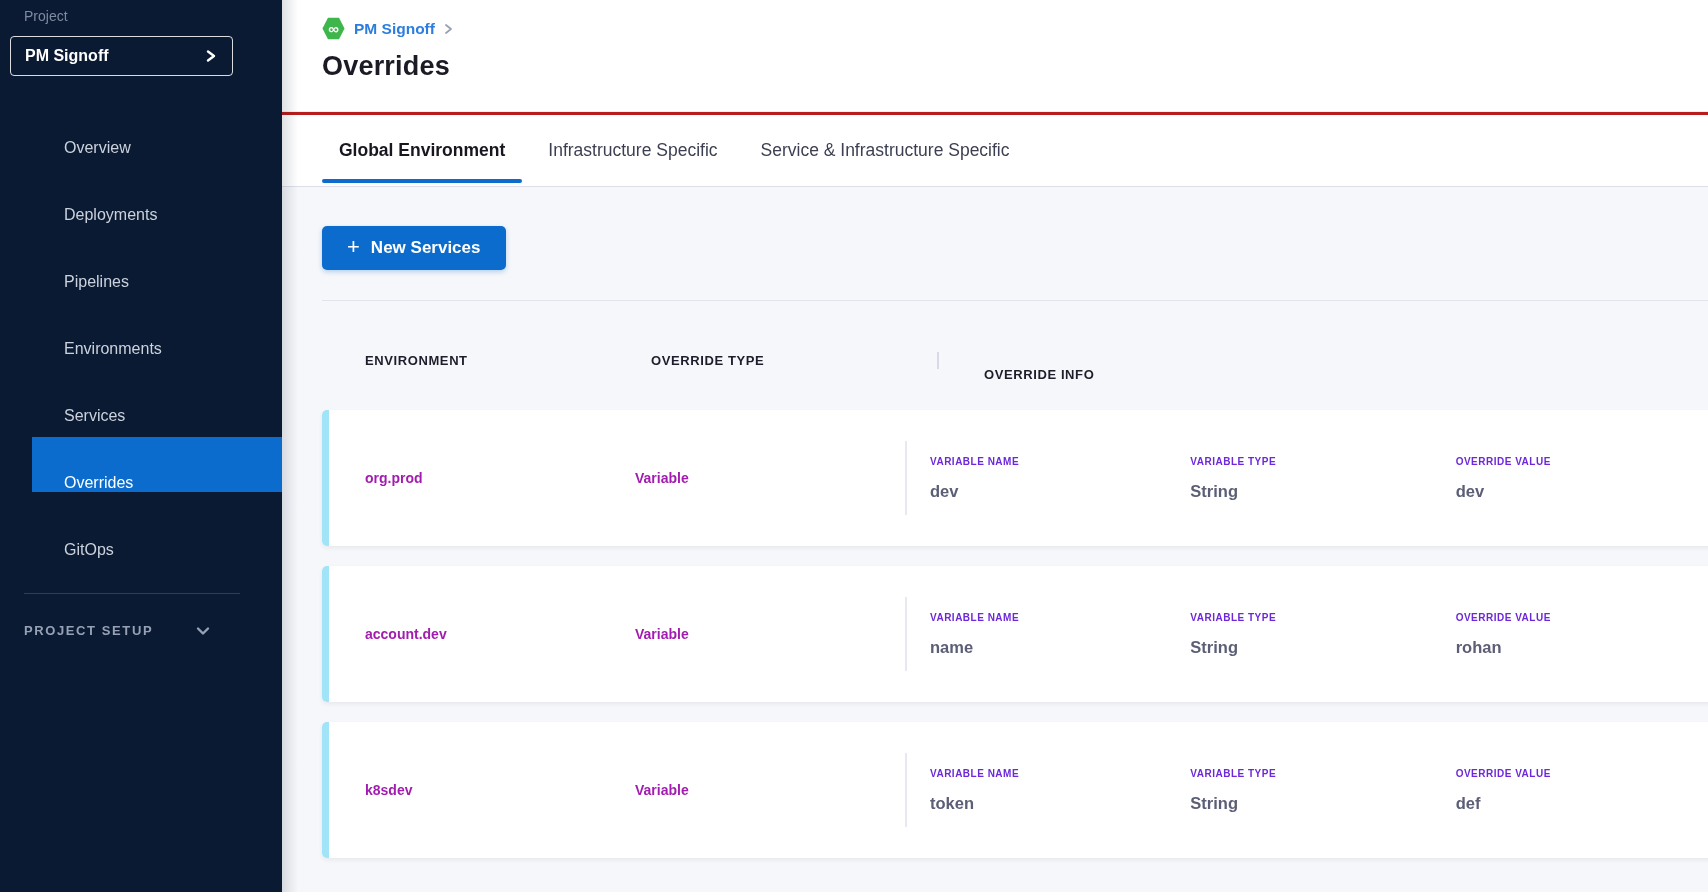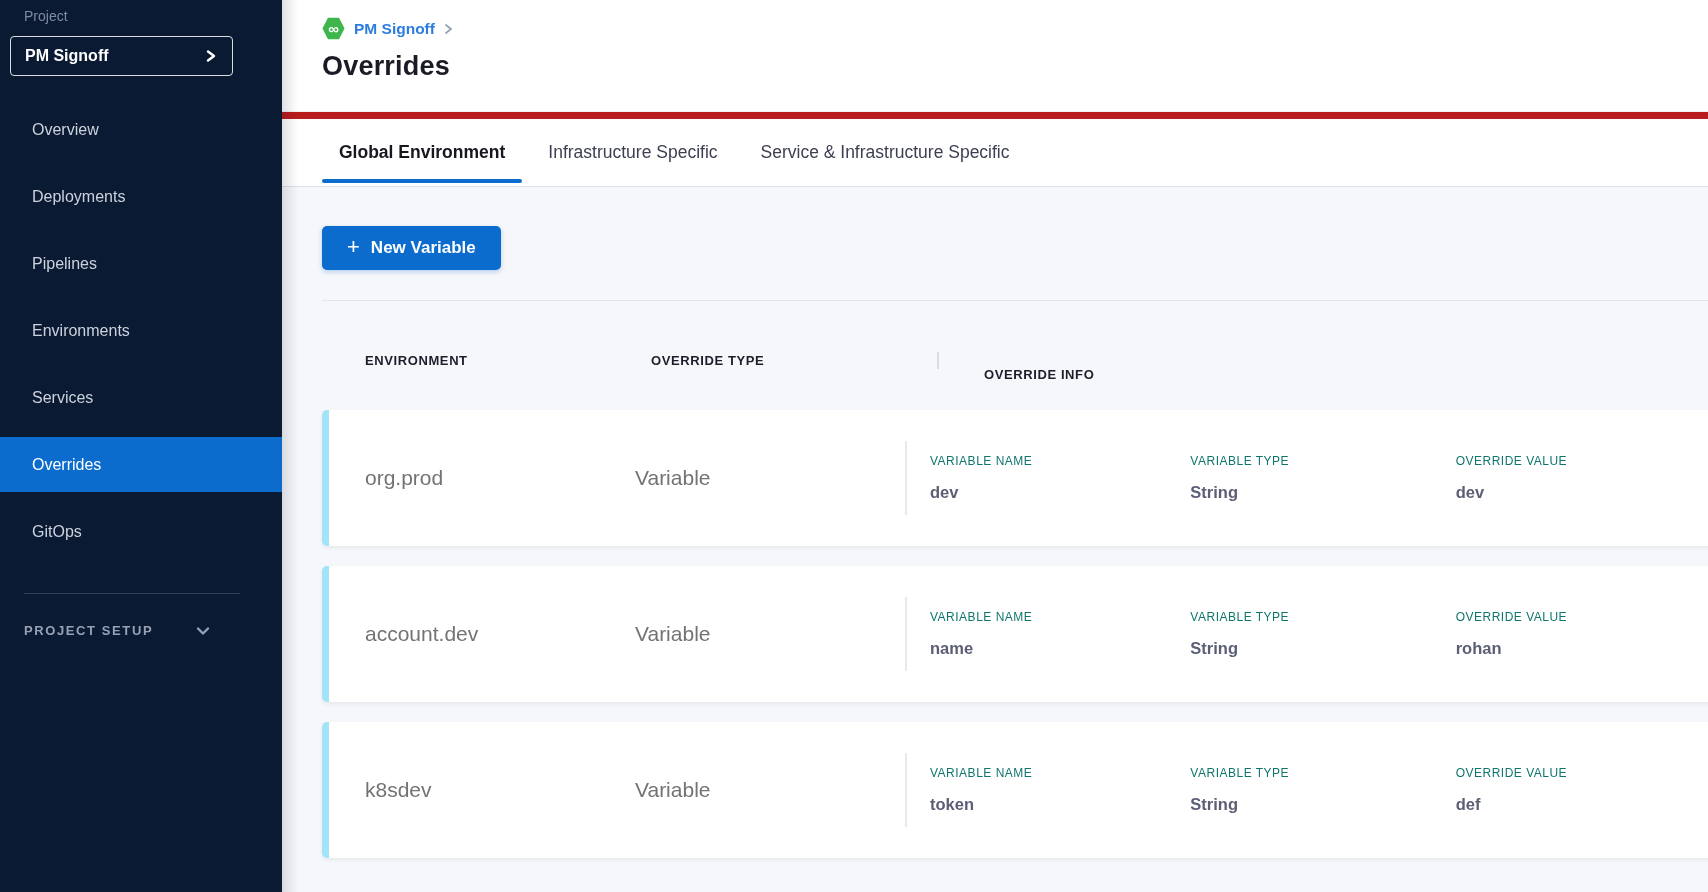--- a/index.html
+++ b/index.html
@@ -20,23 +20,24 @@
   .proj-label { color:#7e8aa0; font-size:14px; padding:8px 0 12px 24px; }
   .proj-select {
     margin:0 49px 0 10px; height:40px;
     border:1.5px solid rgba(255,255,255,0.85); border-radius:4px;
     display:flex; align-items:center; justify-content:space-between;
     padding:0 15px 0 14px; color:#ffffff; font-weight:700; font-size:16px;
     cursor:pointer;
   }
   .nav { margin-top:26px; }
   .nav-item {
-    height:55px; margin-bottom:12px; display:flex; align-items:center;
+    height:55px; margin-bottom:12px; display:flex; align-items:flex-end;
     padding-left:32px; font-size:16px; color:#ccd2dd; cursor:pointer;
     white-space:nowrap;
+    margin-left:32px;
   }
   .nav-item.active { background:#0b6ccd; color:#ffffff; }
   .sb-divider { height:1px; background:rgba(255,255,255,0.16); margin:34px 42px 0 24px; }
   .proj-setup {
     margin-top:29px; padding-left:24px; display:flex; align-items:center; gap:43px;
     font-size:13px; font-weight:700; letter-spacing:1.6px; color:#97a1b5; cursor:pointer;
   }
 
   
   .main { flex:1 1 auto; min-width:0; display:flex; flex-direction:column; position:relative; background:#f6f7fa; }
@@ -56,21 +57,21 @@
     background:#3fb64b; color:#fff;
     clip-path:polygon(26% 3%, 74% 3%, 98% 50%, 74% 97%, 26% 97%, 2% 50%);
     display:flex; align-items:center; justify-content:center;
     font-size:15px; font-weight:700; line-height:1;
   }
   .crumb-link { color:#2b7de0; font-size:15.5px; font-weight:600; text-decoration:none; cursor:pointer; }
   .page-title { margin:11px 0 0; font-size:27px; font-weight:700; color:#1b1b26; letter-spacing:0.2px; }
 
   .tabbar {
     background:#ffffff; height:75px; flex:0 0 75px;
-    border-top:7px solid #b91c1c; border-bottom:1px solid #dcdfe9;
+    border-top:3px solid #b91c1c; border-bottom:1px solid #dcdfe9;
     display:flex; align-items:stretch; gap:9px; padding-left:40px;
   }
   .tab {
     display:flex; align-items:center; padding:0 17px; position:relative;
     font-size:17.5px; color:#3c3f51; cursor:pointer; white-space:nowrap;
   }
   .tab.active { color:#17171f; font-weight:700; }
   .tab.active::after {
     content:""; position:absolute; left:0; right:0; bottom:3px; height:4px;
     border-radius:2px; background:#0b6ccd;
@@ -104,26 +105,26 @@
     background:#ffffff; border-radius:5px;
     box-shadow:0 2px 4px rgba(33,38,59,0.07);
     cursor:pointer;
   }
   .card.first { margin-top:28px; }
   .accent {
     position:absolute; left:0; top:0; bottom:0; width:7px;
     background:#a1e3f7; border-radius:5px 0 0 5px;
   }
   .card .grid-inner { height:100%; }
-  .cell-main { font-size:21px; color:#737373; }
+  .cell-main { font-size:14px; color:#a21caf;font-weight:bold; }
   .vsep { width:2px; height:74px; background:#e8e9f0; }
   .info { display:flex; padding-left:23px; }
   .info-col { width:265px; display:flex; flex-direction:column; gap:15px; }
   .info-col:nth-child(2) { width:270px; }
-  .ilabel { font-size:12px; font-weight:400; color:#0f766e; letter-spacing:0.5px; }
+  .ilabel { font-size:10px; font-weight:700; color:#6d28d9; letter-spacing:0.5px; }
   .ival { font-size:16.5px; color:#5b5e75;font-weight:bold; }
 
   .chev { display:block; }
 </style>
 </head>
 <body>
 
 <div class="app">
 
   <aside class="sidebar">
@@ -198,21 +199,21 @@
         </div>
       <div class="tab">
           <span>Service &amp; Infrastructure Specific</span>
         </div>
     </div>
 
     <section class="content">
 
       <button class="new-btn">
         <span class="plus">+</span>
-        <span>New Variable</span>
+        <span>New Services</span>
       </button>
 
       <div class="hr"></div>
 
       <div class="grid thead">
         <span class="col-label">ENVIRONMENT</span>
         <span class="col-label">OVERRIDE TYPE</span>
         <span class="vsep-sm"></span>
         <span class="col-label info-head">OVERRIDE INFO</span>
       </div>

